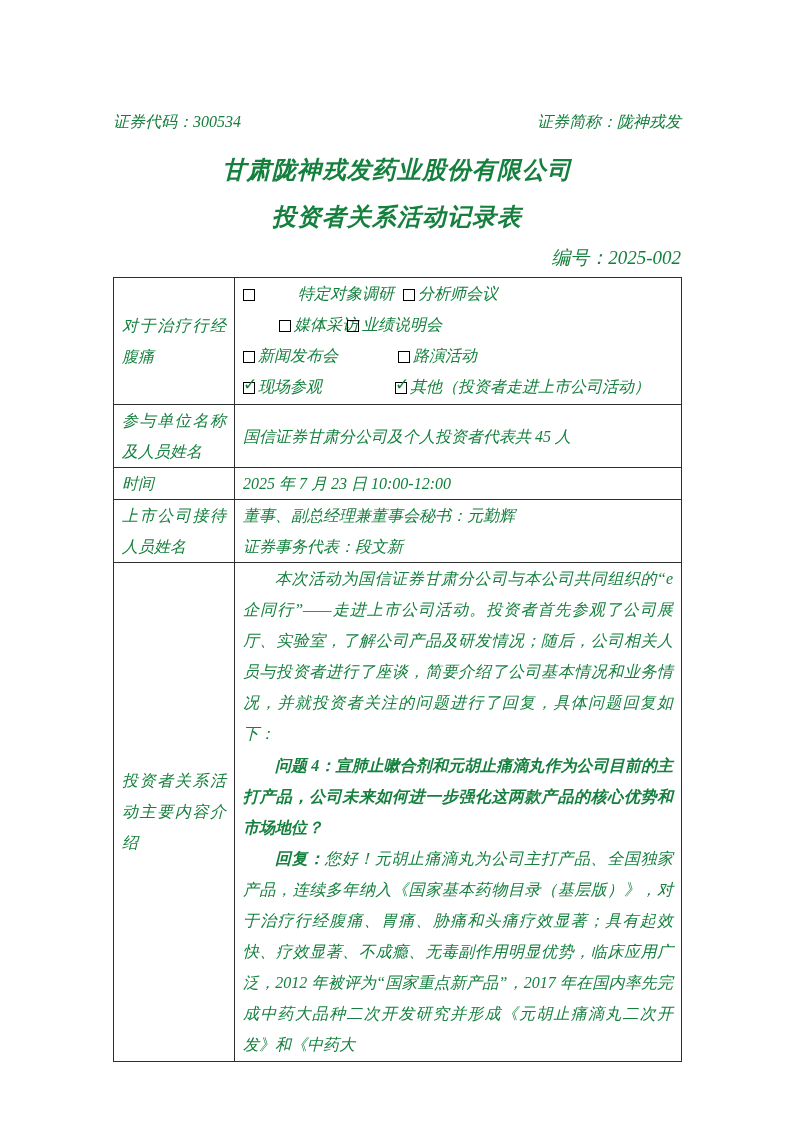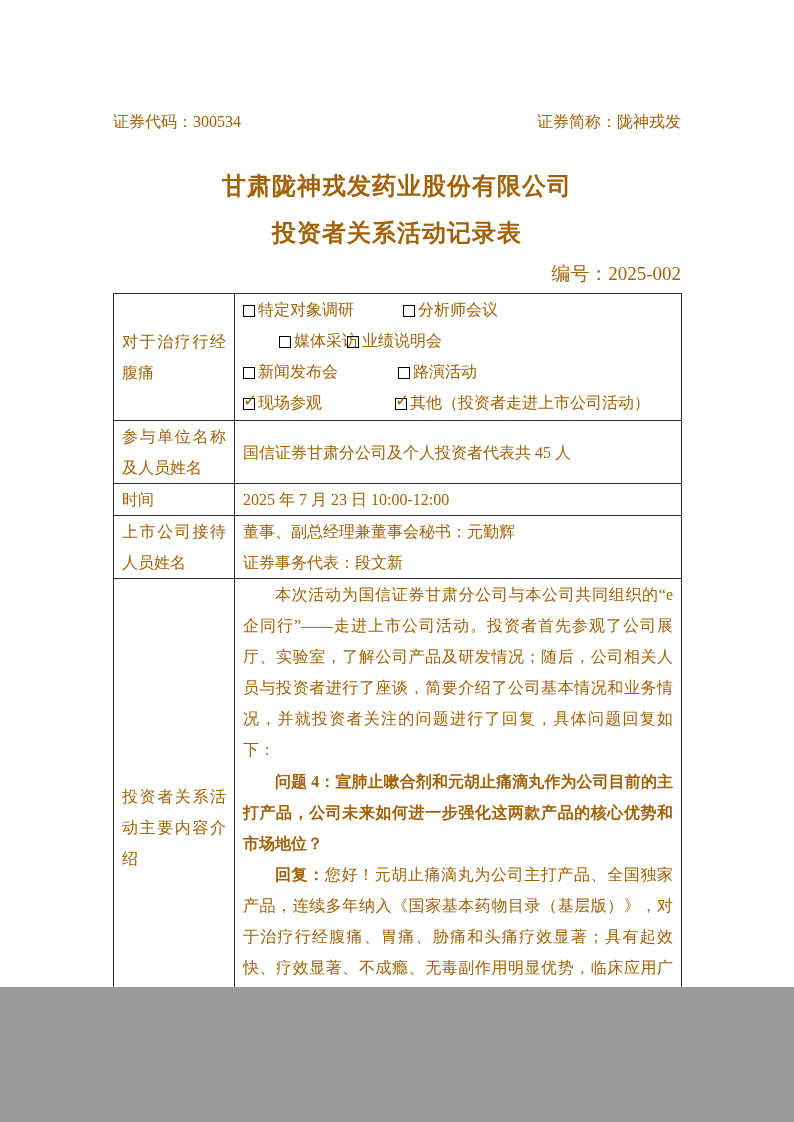--- a/index.html
+++ b/index.html
@@ -1,45 +1,46 @@
 <!DOCTYPE html>
 <html><head>
 <meta charset="utf-8">
 <style>
   * { margin:0; padding:0; box-sizing:border-box; }
   html,body { background:#9b9b9b; }
   .page {
-    width:794px; height:987px; margin:0 auto; background:#ffffff;
-    position:relative; color:#a16207;
+    width:794px; height:1122px; margin:0 auto; background:#ffffff;
+    position:relative; color:#15803d;
     font-family:"Liberation Serif","DejaVu Serif",serif;
+    font-style:italic;
   }
   .doc { position:absolute; left:113px; top:112px; width:568px; }
 
   .code-row { display:flex; justify-content:space-between; font-size:16px; line-height:20px; }
 
-  .title1 { text-align:center; font-size:24px; font-weight:bold; margin-top:38px; letter-spacing:1px; }
+  .title1 { text-align:center; font-size:24px; font-weight:bold; margin-top:22px; letter-spacing:1px; }
   .title2 { text-align:center; font-size:24px; font-weight:bold; margin-top:15px; letter-spacing:1px; }
   .doc-no { text-align:right; font-size:19px; margin-top:15px; margin-bottom:9px; line-height:20px; }
 
   table.record { width:568px; border-collapse:collapse; table-layout:fixed; }
   table.record td {
     border:1px solid #2e2e2e; font-size:16px; vertical-align:middle;
     padding:0 8px;
   }
   col.c-label { width:121px; }
   col.c-value { width:447px; }
 
   td.label-cell { text-align:justify; text-justify:inter-character; line-height:31px; }
   td.value-cell { line-height:31px; }
 
   
   td.cb-cell { vertical-align:middle; padding-top:2px; }
   .cb-line { height:31px; display:flex; align-items:center; white-space:nowrap; }
   .cb-item { display:inline-flex; align-items:center; }
-  .cb-first-1 { width:160px; } .cb-first-2 { width:104px;padding-left:36px; }
+  .cb-first-1 { width:160px;gap:40px; } .cb-first-2 { width:104px;padding-left:36px; }
   .cb-first-3 { width:155px; } .cb-first-4 { width:152px; }
   .box {
     display:inline-block; width:12px; height:12px; border:1px solid #000;
     margin-right:3px; position:relative; flex:0 0 auto;
   }
   .box .mark {
     position:absolute; left:-1px; top:-7px; font-size:17px; font-weight:bold;
     line-height:1; font-family:"DejaVu Sans",sans-serif;
   }
 

